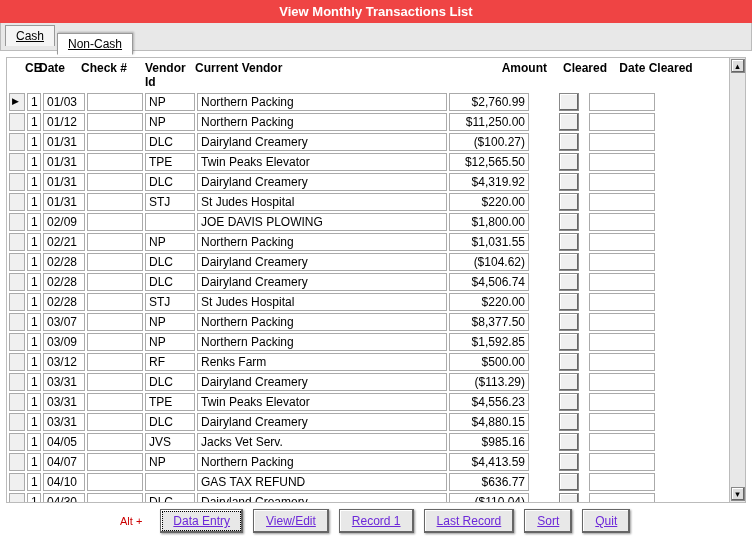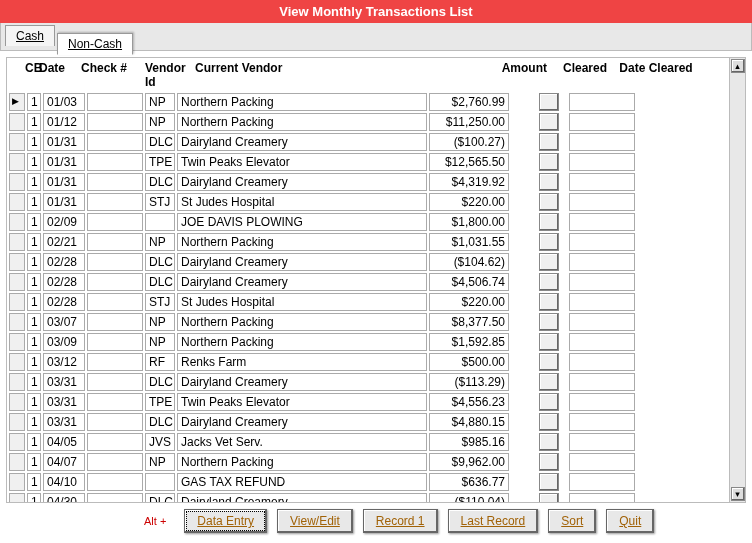--- a/index.html
+++ b/index.html
@@ -91,21 +91,21 @@
     height: 18px;
     line-height: 16px;
     padding: 0 3px;
     margin-left: 2px;
     overflow: hidden;
     white-space: nowrap;
   }
   .c-cb     { width: 14px; text-align:center; }
   .c-date   { width: 42px; }
   .c-check  { width: 56px; }
-  .c-vendid { width: 30px; }
+  .c-vendid { width: 50px; }
   .c-vendor { width: 250px; }
   .c-amount { width: 80px; text-align: right; }
   .c-cleared{ width: 20px; background:#f0f0f0; border:1px solid #888; box-shadow: inset -1px -1px #666,inset 1px 1px #fff; margin-left: 30px;}
   .c-dclear { width: 66px; margin-left: 10px;}
   .h {
     border: none;
     background: transparent;
     height: auto;
     line-height: normal;
   }
@@ -126,38 +126,38 @@
     justify-content: space-between;
   }
   .scroll-btn{
     width:14px;height:14px;border:1px solid #888;background:#ddd;margin:1px auto;
     box-shadow: inset -1px -1px #666,inset 1px 1px #fff;
     font-size:9px;text-align:center;line-height:12px;
   }
   .bottom-bar {
     display: flex;
     align-items: center;
-    padding: 4px 24px;
+    padding: 4px 0;
     gap: 10px;
     margin-top:2px;
   }
   .alt-hint {
     color: #c00;
     font-size: 11px;
     margin-left: 120px;
     margin-right: 8px;
   }
   .btn {
     background: #e8e8e8;
     border: 1px solid #666;
     box-shadow: inset -1px -1px #666, inset 1px 1px #fff, 1px 1px 2px rgba(0,0,0,.4);
     padding: 4px 12px;
     font-size: 12px;
     cursor: pointer;
-    color: #a16207;
+    color: #6d28d9;
   }
   .btn.focus {
     outline: 1px dotted #000;
     outline-offset: -3px;
   }
   .btn .ul { text-decoration: underline; }
 </style>
 </head>
 <body>
 
@@ -379,21 +379,21 @@
           <div class="cell c-cleared"></div>
           <div class="cell c-dclear"></div>
         </div>
         <div class="row">
           <div class="rowmark"></div>
           <div class="cell c-cb">1</div>
           <div class="cell c-date">04/07</div>
           <div class="cell c-check"></div>
           <div class="cell c-vendid">NP</div>
           <div class="cell c-vendor">Northern Packing</div>
-          <div class="cell c-amount">$9,962.00</div>
+          <div class="cell c-amount">$4,413.59</div>
           <div class="cell c-cleared"></div>
           <div class="cell c-dclear"></div>
         </div>
         <div class="row">
           <div class="rowmark"></div>
           <div class="cell c-cb">1</div>
           <div class="cell c-date">04/10</div>
           <div class="cell c-check"></div>
           <div class="cell c-vendid"></div>
           <div class="cell c-vendor">GAS TAX REFUND</div>

